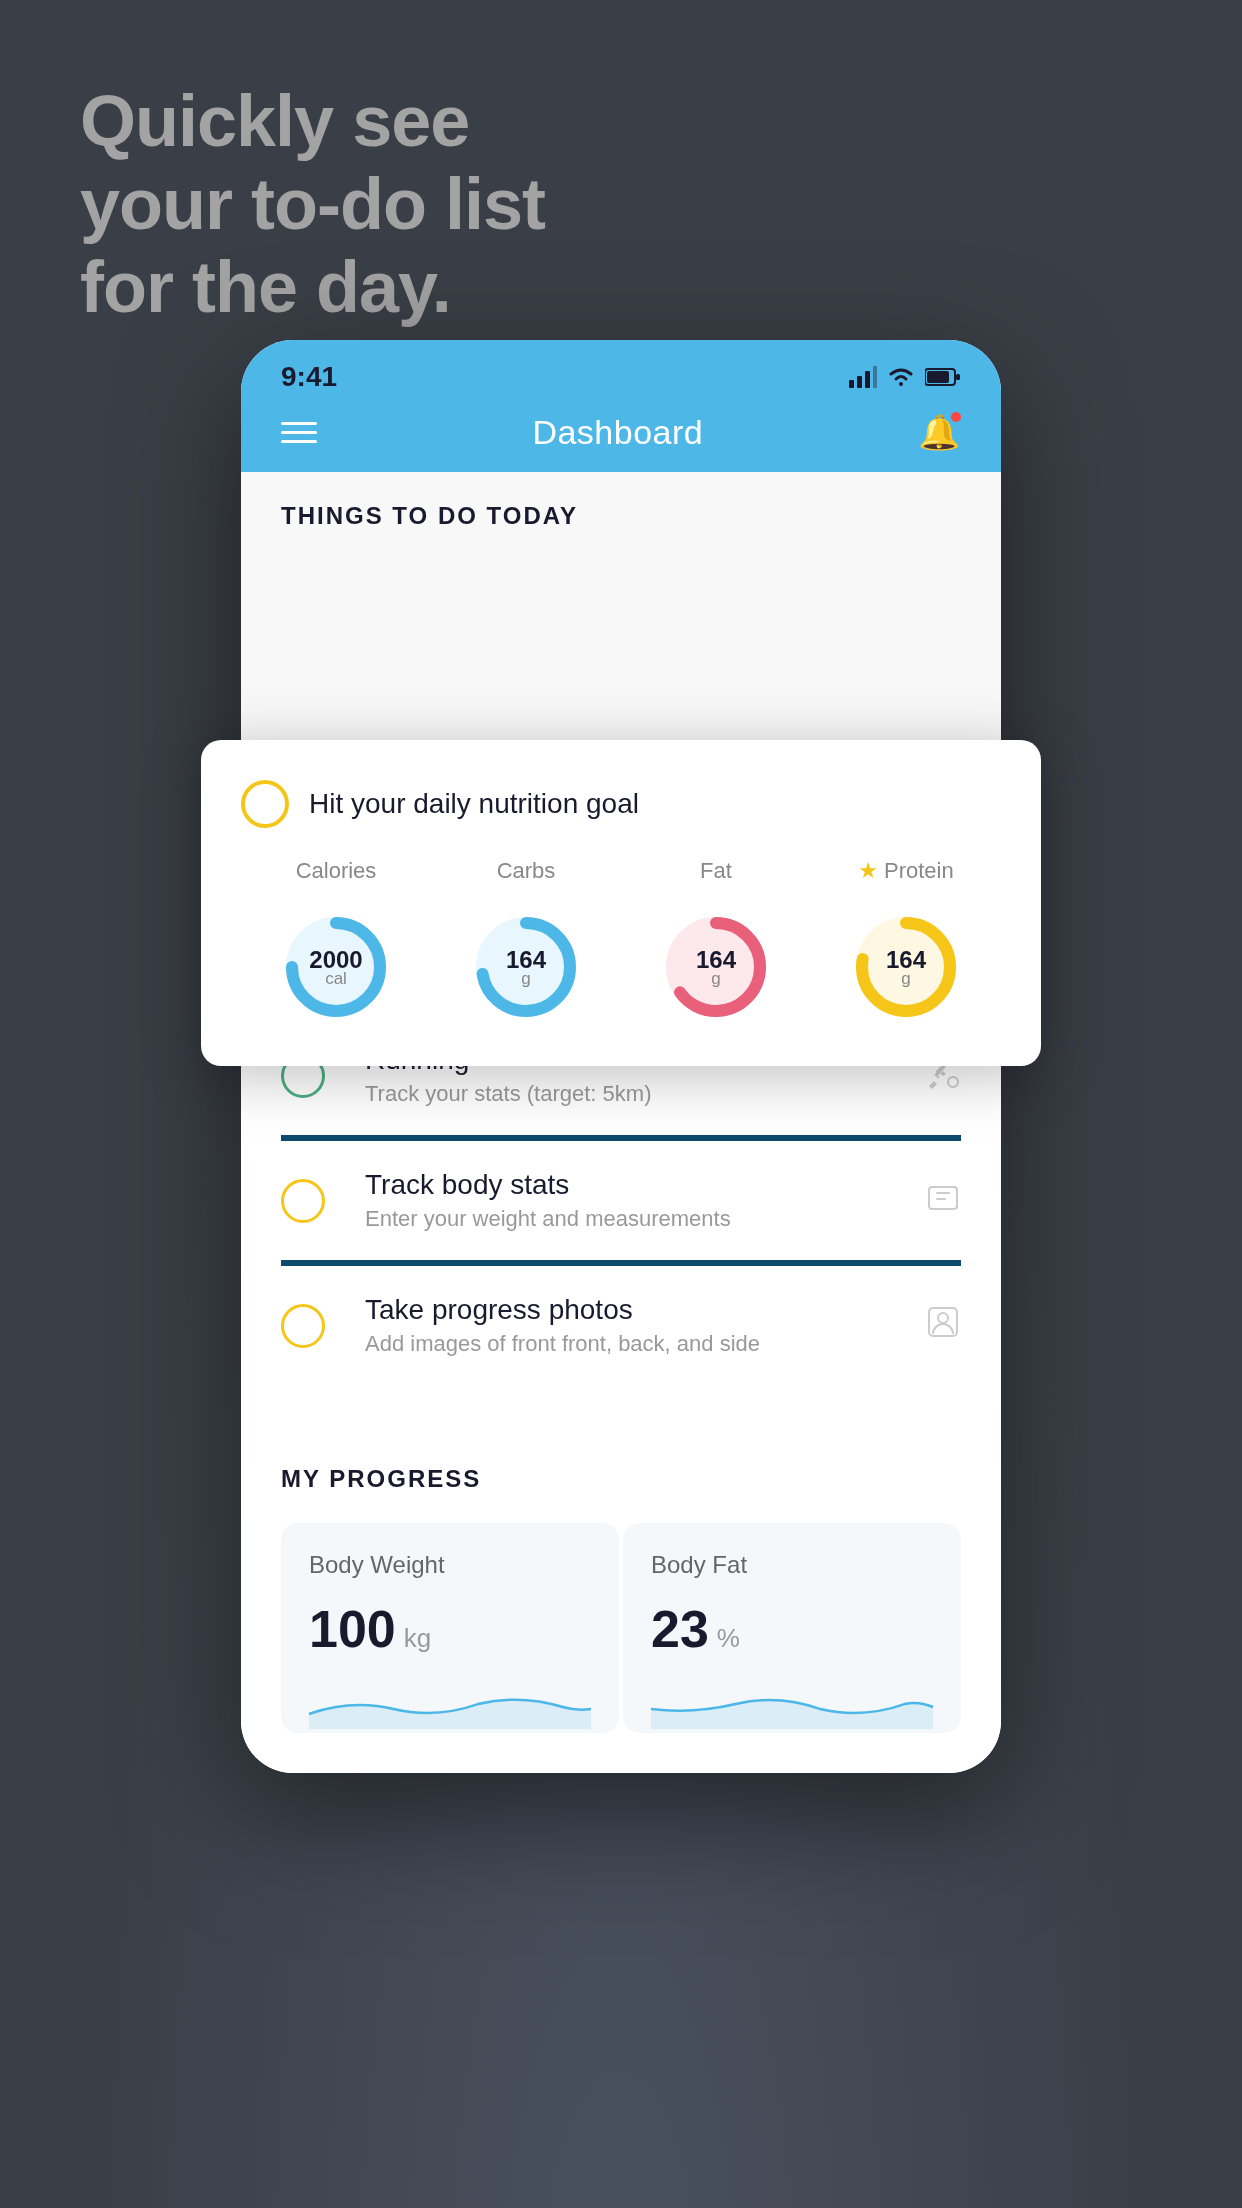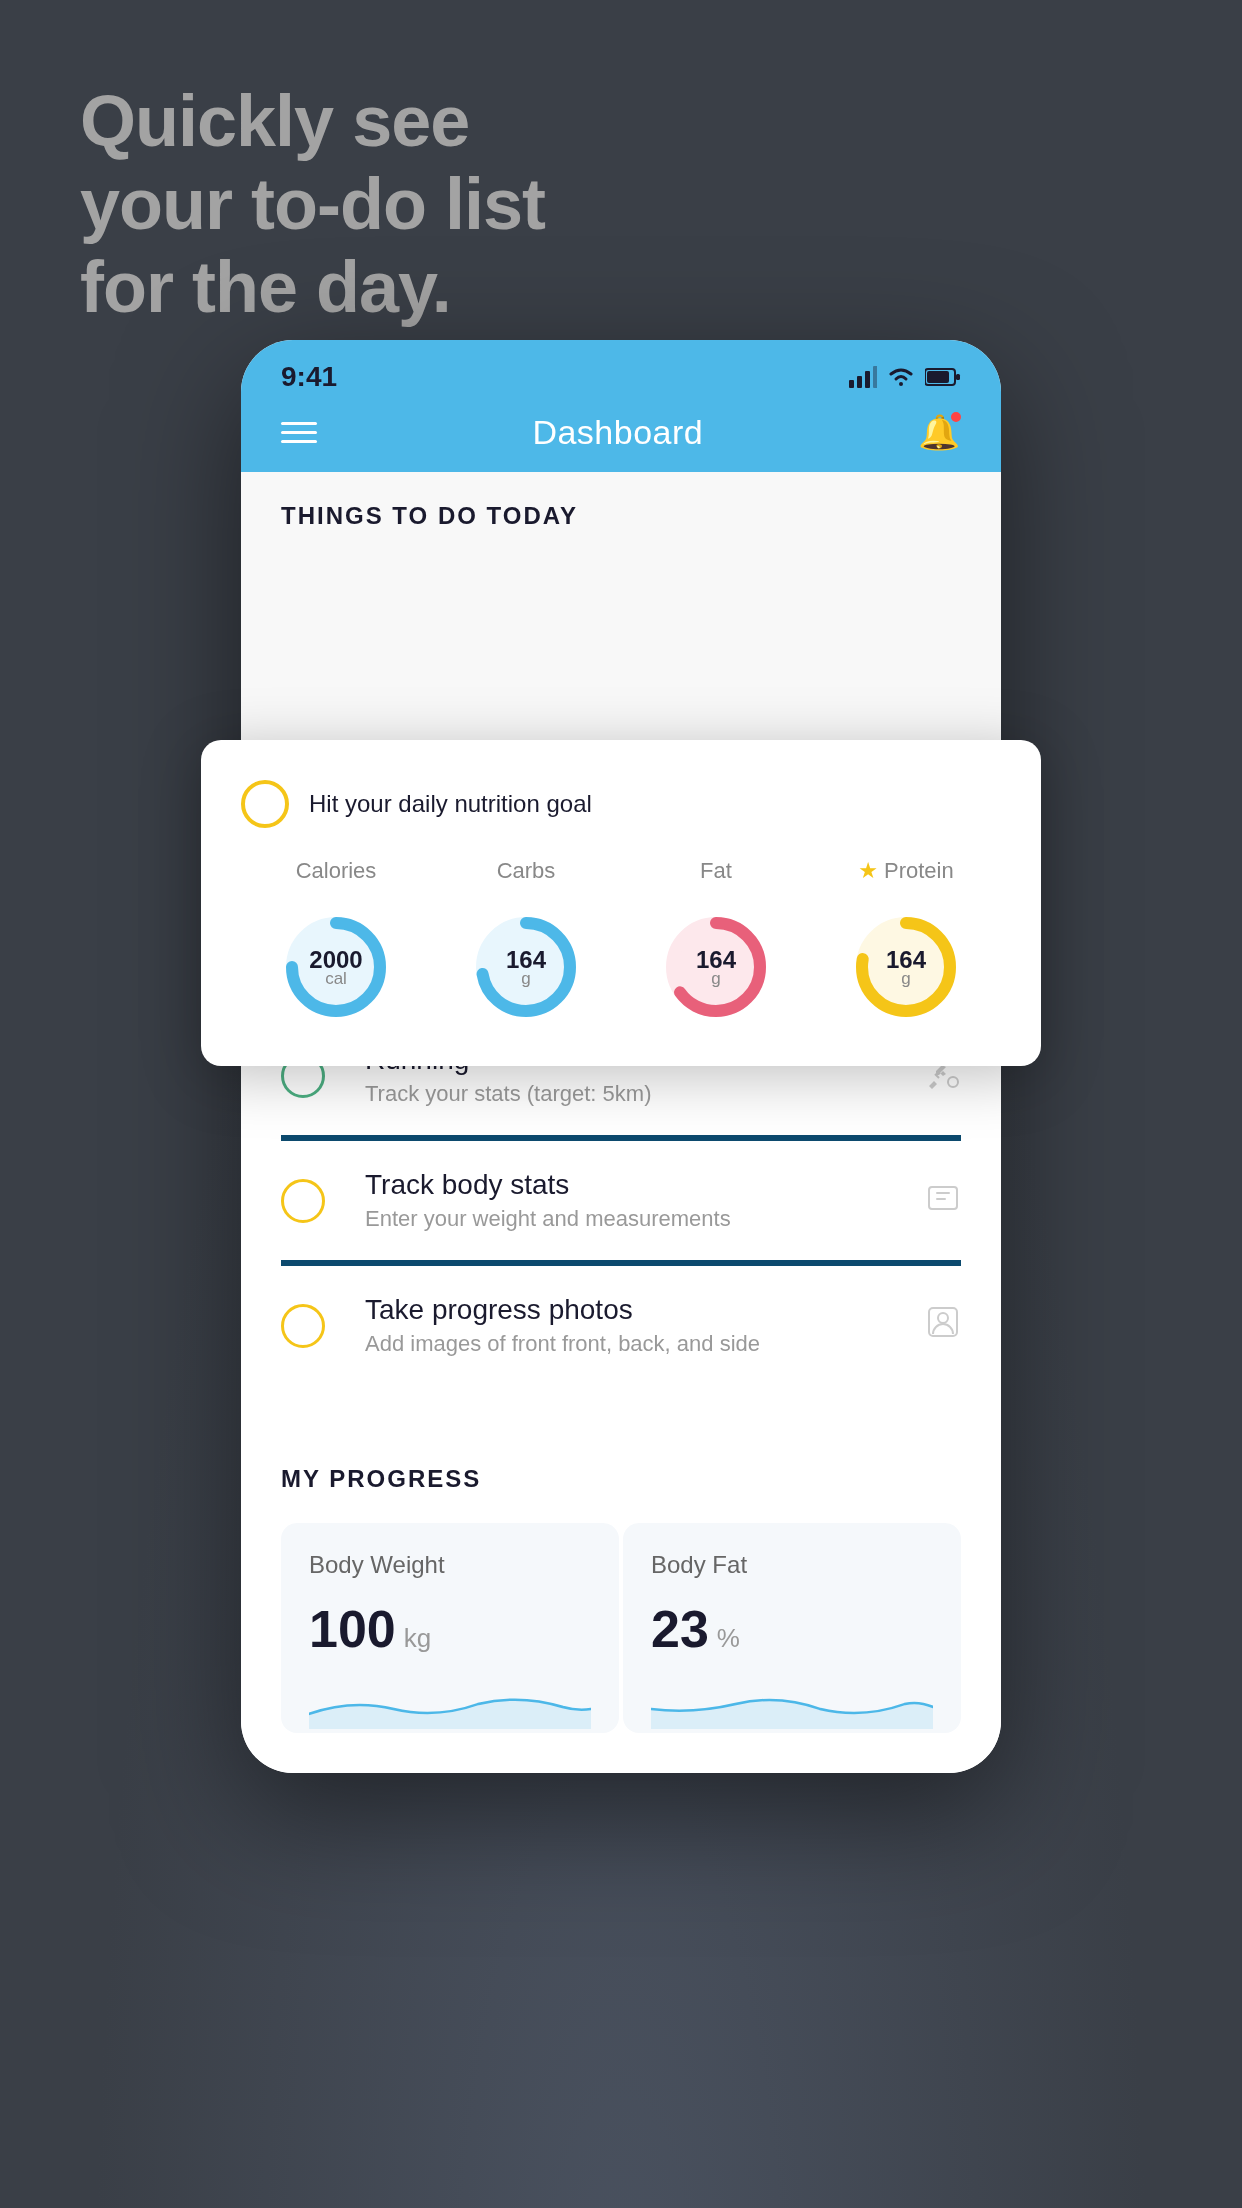--- a/index.html
+++ b/index.html
@@ -150,21 +150,21 @@
     .circle-check-yellow {
       width: 48px;
       height: 48px;
       border-radius: 50%;
       border: 4px solid #f5c518;
       background: transparent;
       flex-shrink: 0;
     }
 
     .card-title {
-      font-size: 24px;
+      font-size: 28px;
       font-weight: 400;
       color: #1a1a2e;
     }
 
     .nutrition-rings {
       display: flex;
       justify-content: space-around;
       align-items: flex-start;
     }
 

